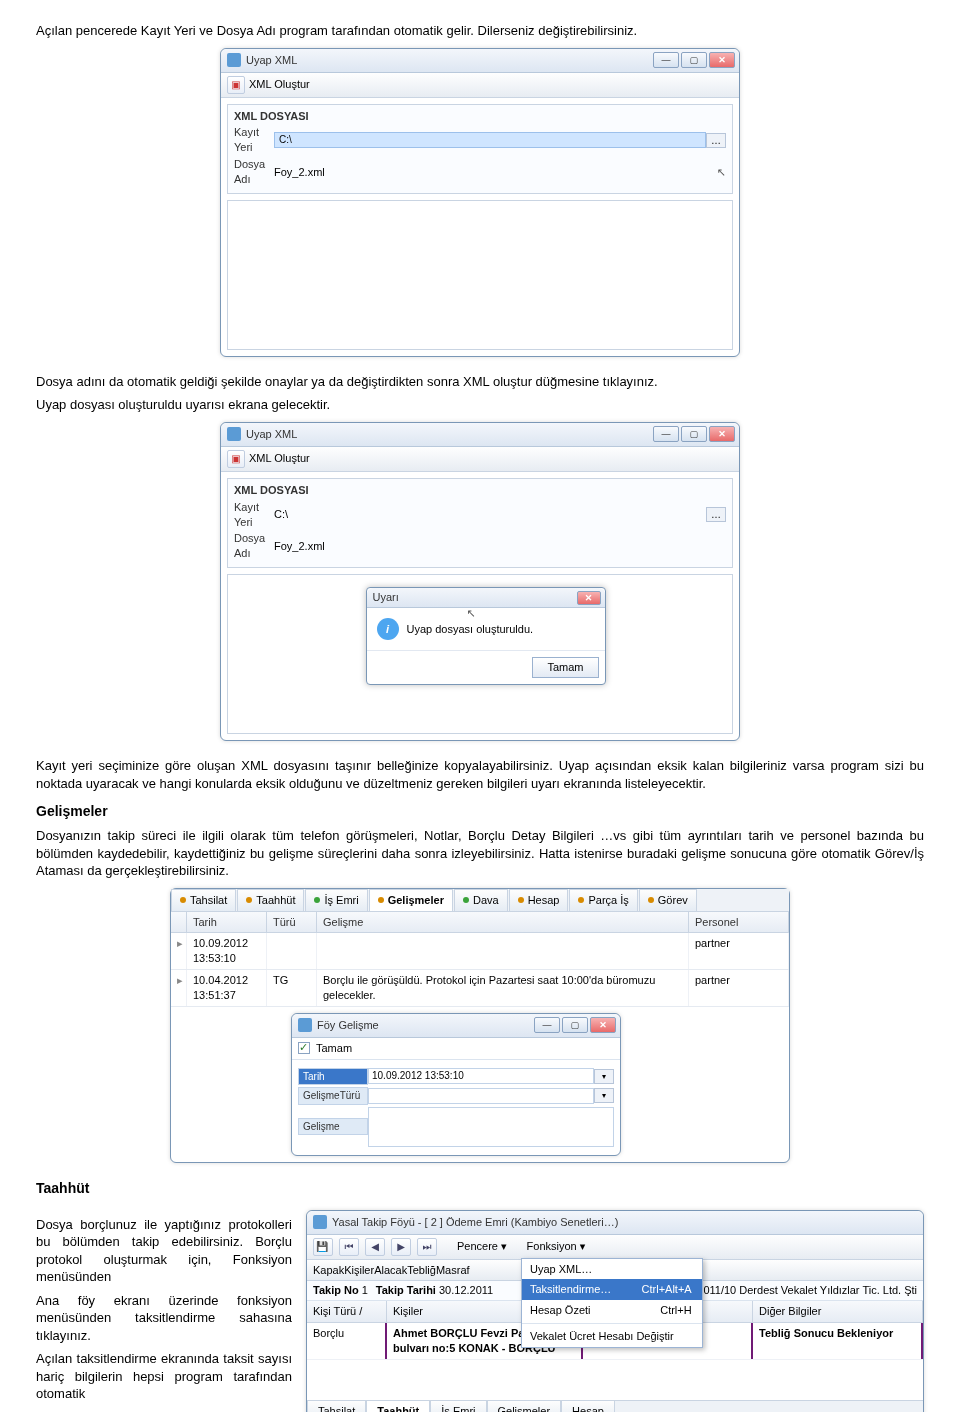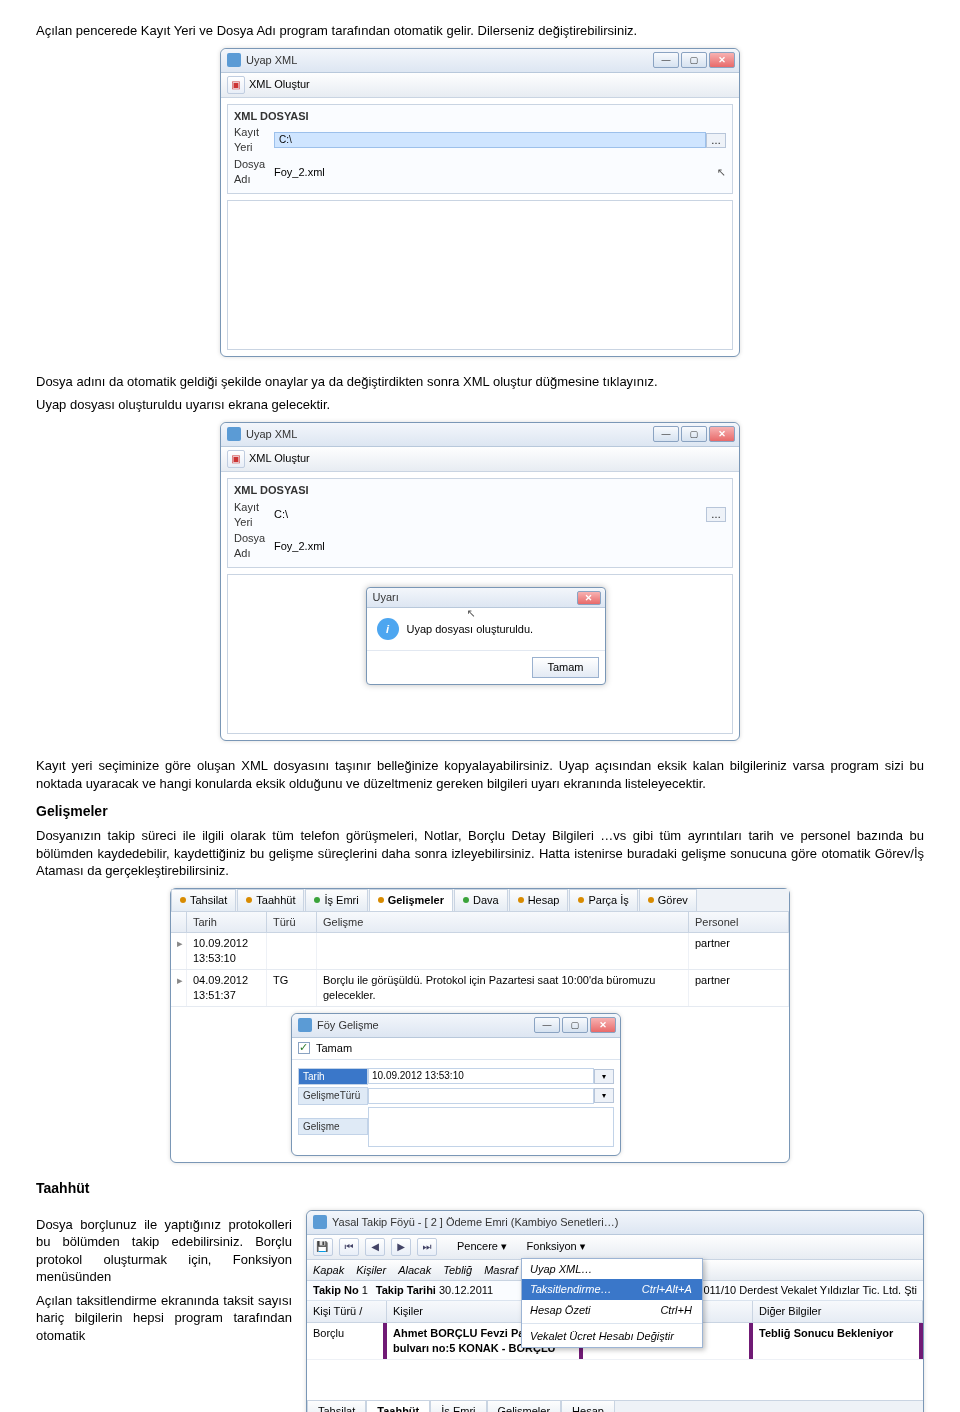--- a/index.html
+++ b/index.html
@@ -165,21 +165,21 @@
   }
   .ctxmenu .mi { padding:3px 10px 3px 8px; display:flex; justify-content:space-between; gap:18px; white-space:nowrap;}
   .ctxmenu .mi.sel { background:#3a77c9; color:#fff; }
   .ctxmenu .sep { height:1px; background:#dbe4ef; margin:2px 0; }
 
   .posrel { position:relative; }
 
   .kgrid-head { display:flex; background:linear-gradient(to bottom,#f7f9fc,#e6ecf4); border-bottom:1px solid #c9d4e2; font-size:11px;justify-content:flex-end;}
   .kgrid-head .kc { padding:3px 6px; border-right:1px solid #c9d4e2; }
   .krow { display:flex; font-size:11px; border-bottom:1px solid #eef1f6;}
-  .krow .kc { padding:3px 6px; border-right:4px solid #701a75; }
+  .krow .kc { padding:3px 6px; border-right:2px solid #701a75; }
   .kc.kturu{width:80px;} .kc.kkisi{flex:1.3;} .kc.kilet{width:170px;font-weight:bold;} .kc.kdiger{width:170px;}
 
   .bottom-tabs { display:flex; font-size:11px; border-top:1px solid #c9d4e2; background:#eef2f7;}
   .bottom-tabs .btab { padding:3px 10px; border:1px solid #c9d4e2; border-top:none; background:linear-gradient(to bottom,#fdfdfd,#e5ecf4);}
   .bottom-tabs .btab.active { font-weight:bold; background:#fff;}
 
   .bgrid-head { display:flex; background:linear-gradient(to bottom,#f7f9fc,#e6ecf4); border-top:1px solid #c9d4e2; border-bottom:1px solid #c9d4e2; font-size:11px;}
   .bgrid-head .bc{ padding:3px 6px; border-right:1px solid #c9d4e2;}
   .bc.pno{width:70px;} .bc.ptr{width:110px;} .bc.durum{width:110px;} .bc.bilgi{flex:1;}
   .cursor { font-size:11px; color:#555; }
@@ -320,21 +320,21 @@
     </div>
     <div class="grid-row">
       <div class="gc exp">▸</div>
       <div class="gc tarih">10.09.2012 13:53:10</div>
       <div class="gc turu"></div>
       <div class="gc gelisme"></div>
       <div class="gc personel">partner</div>
     </div>
     <div class="grid-row">
       <div class="gc exp">▸</div>
-      <div class="gc tarih">04.09.2012 13:51:37</div>
+      <div class="gc tarih">10.04.2012 13:51:37</div>
       <div class="gc turu">TG</div>
       <div class="gc gelisme">Borçlu ile görüşüldü. Protokol için Pazartesi saat 10:00'da büromuzu gelecekler.</div>
       <div class="gc personel">partner</div>
     </div>
   </div>
 
   <div class="win foygel">
     <div class="titlebar">
       <span class="ticon"></span>
       <span>Föy Gelişme</span>
@@ -366,20 +366,21 @@
       </div>
     </div>
   </div>
 </div>
 
 <h3>Taahhüt</h3>
 
 <div class="two-col">
   <div class="left">
     <p>Dosya borçlunuz ile yaptığınız protokolleri bu bölümden takip edebilirsiniz. Borçlu protokol oluşturmak için, Fonksiyon menüsünden</p>
+    <p>Ana föy ekranı üzerinde fonksiyon menüsünden taksitlendirme sahasına tıklayınız.</p>
     <p>Açılan taksitlendirme ekranında taksit sayısı hariç bilgilerin hepsi program tarafından otomatik</p>
   </div>
 
   <div class="right">
     <div class="win" style="width:100%;margin:0;">
       <div class="titlebar">
         <span class="ticon"></span>
         <span>Yasal Takip Föyü - [ 2 ] Ödeme Emri (Kambiyo Senetleri…)</span>
         <span class="spacer"></span>
       </div>
@@ -387,21 +388,21 @@
         <span class="navbtn">💾</span>
         <span class="navbtn">⏮</span>
         <span class="navbtn">◀</span>
         <span class="navbtn">▶</span>
         <span class="navbtn">⏭</span>
         <span style="width:8px;"></span>
         <span>Pencere ▾</span>
         <span style="width:8px;"></span>
         <span>Fonksiyon ▾</span>
       </div>
-      <div class="tool2 posrel" style="display:flex;gap:12px;font-style:italic;">
+      <div class="tool2 posrel" style="display:flex;">
         <span>Kapak</span>
         <span>Kişiler</span>
         <span>Alacak</span>
         <span>Tebliğ</span>
         <span>Masraf</span>
 
         <div class="ctxmenu" style="left:214px;top:-2px;">
           <div class="mi">
               <span>Uyap XML…</span>
               <span></span>

